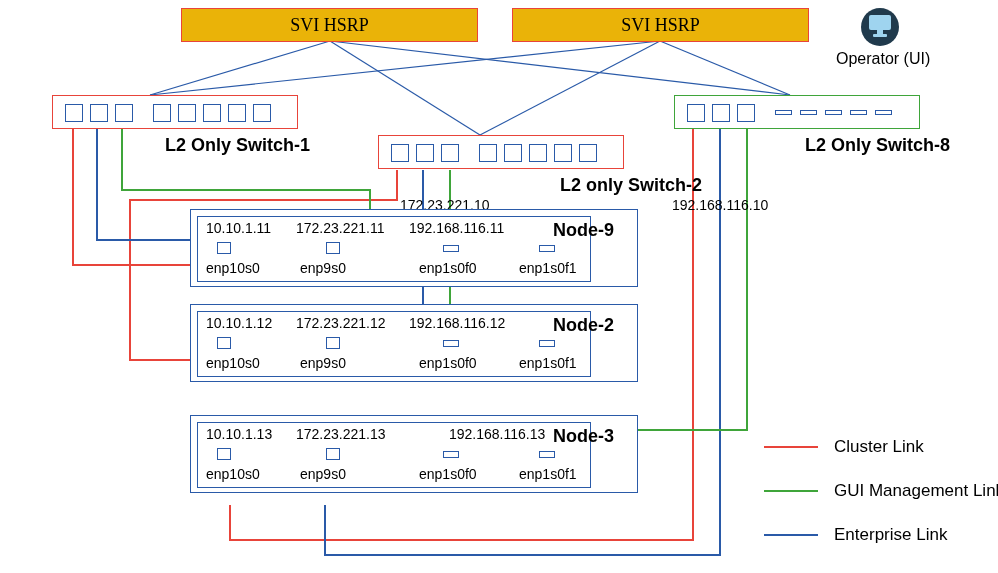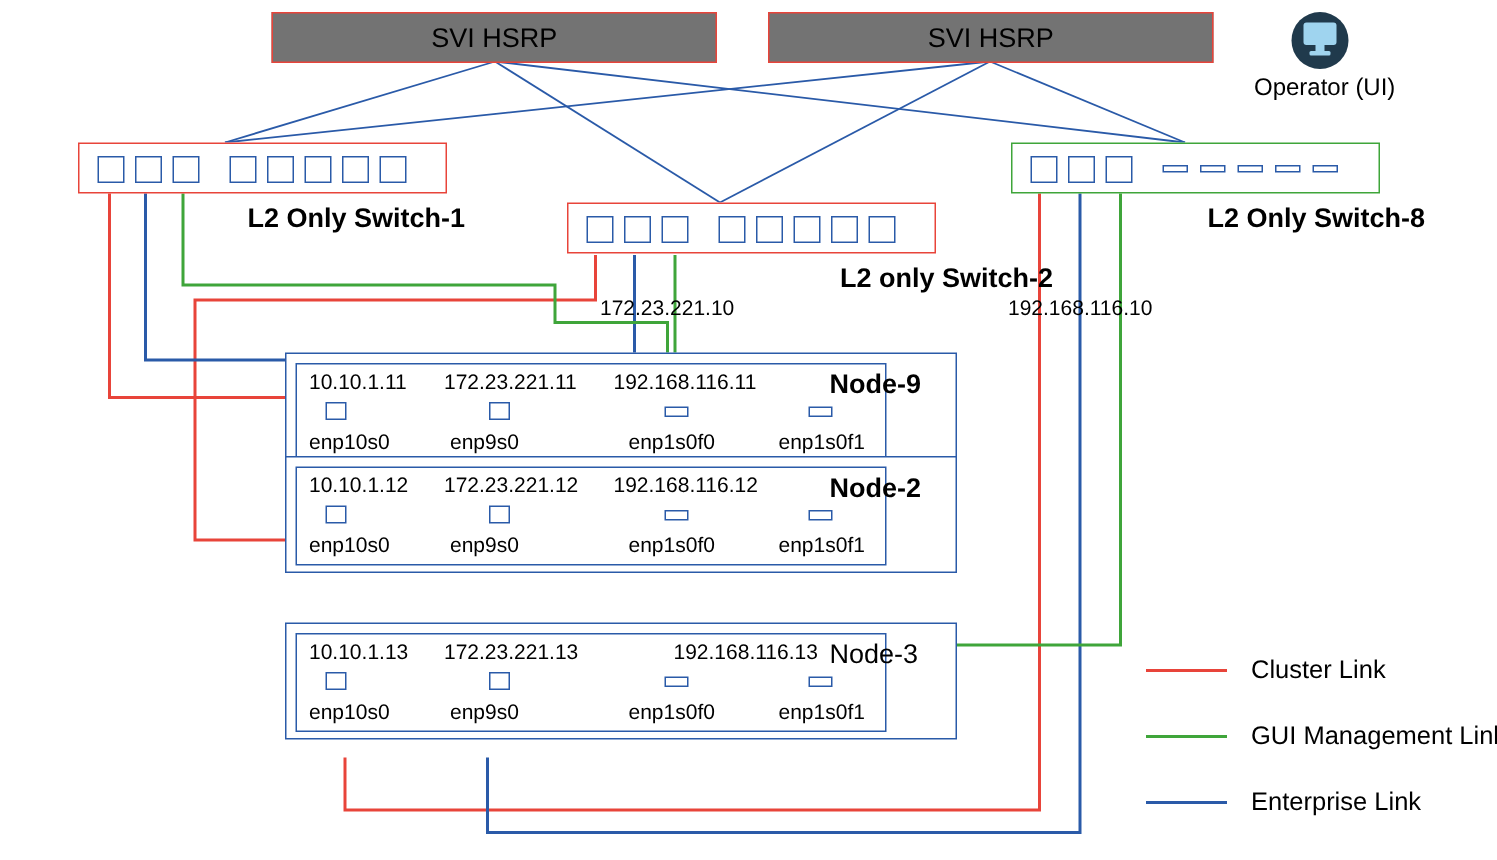--- a/index.html
+++ b/index.html
@@ -2,21 +2,21 @@
 <html><head>
 <meta charset="utf-8">
 <style>
   html, body { margin: 0; padding: 0; }
   body { width: 998px; height: 573px; position: relative; background: #fff; font-family: Arial, Helvetica, sans-serif; font-size: 14px; color: #000; }
   .lbl { position: absolute; white-space: nowrap; }
   .title { font-size: 18px; margin-left: 42px; }
   svg { position: absolute; left: 0; top: 0; }
 
   
-  .hsrp { position: absolute; border: 1.5px solid #e8443a; background: #737373; text-align: center; font-size: 18px; line-height: 32px; }
+  .hsrp { position: absolute; border: 1.5px solid #e8443a; background: #eab308; text-align: center; font-size: 18px; line-height: 32px; font-family: Liberation Serif, serif; }
 
   
   .switch { position: absolute; border: 1.5px solid; background: #fff; }
   .sw-red { border-color: #e8443a; }
   .sw-green { border-color: #3fa53a; }
   .port { position: absolute; width: 16px; height: 16px; border: 1.5px solid #2a5aa8; background: #fff; }
   .port-dash { width: 15px; height: 3px; border: 1.5px solid #2a5aa8; background: #fff; }
 
   
   .node { position: absolute; border: 1.5px solid #2a5aa8; background: #fff; }
@@ -121,21 +121,21 @@
   <div class="port port-dash" style="left:125px; top:14px;"></div>
   <div class="port port-dash" style="left:150px; top:14px;"></div>
   <div class="port port-dash" style="left:175px; top:14px;"></div>
   <div class="port port-dash" style="left:200px; top:14px;"></div>
 </div>
 <div class="lbl title" style="left:763px; top:135px; font-weight:bold;">L2 Only Switch-8</div>
 
 <div class="lbl" style="left:364px; top:197px;margin-left:36px;">172.23.221.10</div>
 <div class="lbl" style="left:672px; top:197px;">192.168.116.10</div>
 
-<div class="node" style="left:190px; top:235px; width:446px; height:76px;text-align:right;">
+<div class="node" style="left:190px; top:209px; width:446px; height:76px;text-align:right;">
   <div class="node-inner" style="left:6px; top:6px; width:392px; height:64px;"></div>
   <div class="lbl" style="left:15px; top:10px;">10.10.1.11</div>
   <div class="lbl" style="left:105px; top:10px;">172.23.221.11</div>
   <div class="lbl" style="left:218px; top:10px;">192.168.116.11</div>
   <div class="lbl title" style="left:320px; top:10px; font-weight:bold;">Node-9</div>
   <div class="nic" style="left:26px; top:32px;"></div>
   <div class="nic" style="left:135px; top:32px;"></div>
   <div class="nic nic-sm" style="left:252px; top:35px;"></div>
   <div class="nic nic-sm" style="left:348px; top:35px;"></div>
   <div class="lbl" style="left:15px; top:50px;">enp10s0</div>
@@ -158,21 +158,21 @@
   <div class="lbl" style="left:109px; top:50px;">enp9s0</div>
   <div class="lbl" style="left:228px; top:50px;">enp1s0f0</div>
   <div class="lbl" style="left:328px; top:50px;">enp1s0f1</div>
 </div>
 
 <div class="node" style="left:190px; top:415px; width:446px; height:76px;">
   <div class="node-inner" style="left:6px; top:6px; width:392px; height:64px;"></div>
   <div class="lbl" style="left:15px; top:10px;">10.10.1.13</div>
   <div class="lbl" style="left:105px; top:10px;">172.23.221.13</div>
   <div class="lbl" style="left:218px; top:10px;margin-left:40px;">192.168.116.13</div>
-  <div class="lbl title" style="left:320px; top:10px; font-weight:normal;">Node-3</div>
+  <div class="lbl title" style="left:320px; top:10px; font-weight:bold;">Node-3</div>
   <div class="nic" style="left:26px; top:32px;"></div>
   <div class="nic" style="left:135px; top:32px;"></div>
   <div class="nic nic-sm" style="left:252px; top:35px;"></div>
   <div class="nic nic-sm" style="left:348px; top:35px;"></div>
   <div class="lbl" style="left:15px; top:50px;">enp10s0</div>
   <div class="lbl" style="left:109px; top:50px;">enp9s0</div>
   <div class="lbl" style="left:228px; top:50px;">enp1s0f0</div>
   <div class="lbl" style="left:328px; top:50px;">enp1s0f1</div>
 </div>
 

